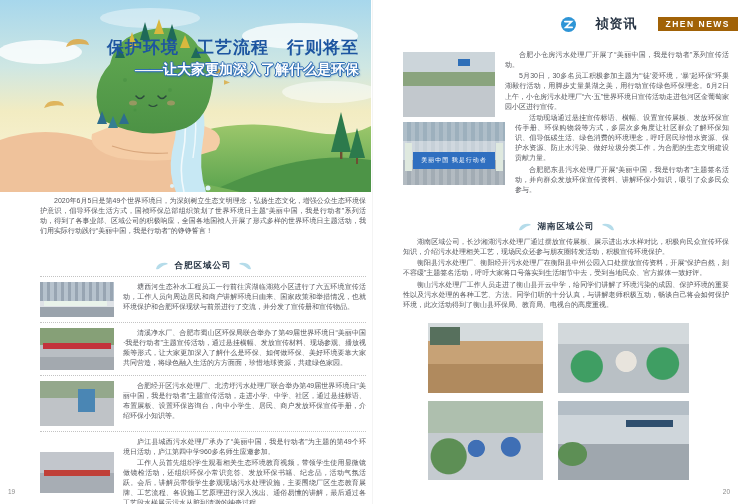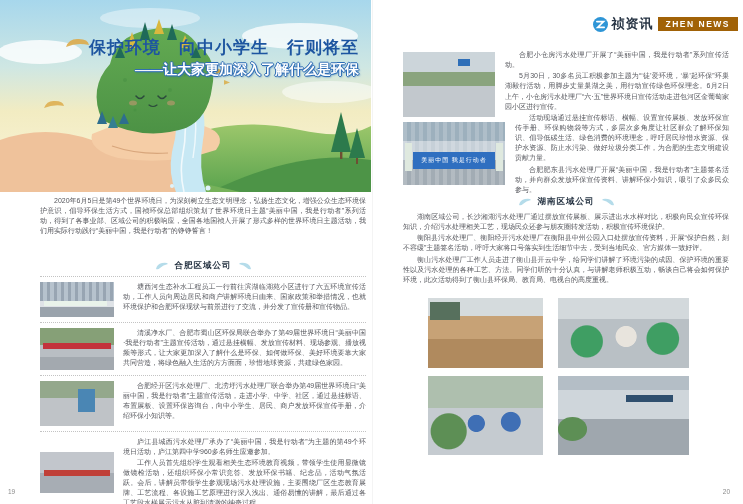--- a/index.html
+++ b/index.html
@@ -16,21 +16,21 @@
     font-weight:bold;font-size:17px;color:#1d55a0;letter-spacing:1px;white-space:nowrap;}
   .hero-sub{position:absolute;right:12px;top:61px;font-family:"Liberation Serif","DejaVu Serif",serif;
     font-weight:bold;font-size:14px;color:#ffffff;white-space:nowrap;
     text-shadow:1px 0 0 #2d6cb5,-1px 0 0 #2d6cb5,0 1px 0 #2d6cb5,0 -1px 0 #2d6cb5,1px 1px 2px #2d6cb5;}
 
   
   .body-p{font-size:7px;line-height:1.45;color:#55565c;text-align:justify;text-indent:2em;margin:0;}
   .lp-body{position:absolute;left:40px;top:196px;width:326px;}
   .sec-h{display:flex;align-items:center;justify-content:center;gap:6px;
     margin-top:23px;padding-bottom:4px;border-bottom:1px dotted #c3c3c3;}
-  .sec-h.nob{border-bottom:none;margin:0 0 4px 0;padding-bottom:0;}
+  .sec-h.nob{border-bottom:none;margin:25px 0 4px 0;padding-bottom:0;}
   .sec-h-label{font-size:8.5px;font-weight:bold;color:#1f2d3d;letter-spacing:1px;}
   .splash{width:14px;height:8px;flex:none;}
   .blk{display:flex;gap:9px;padding:5px 0;border-bottom:1px dotted #c3c3c3;}
   .blk.last{border-bottom:none;}
   .blk.center{align-items:center;}
   .blk-text{flex:1;display:flex;flex-direction:column;gap:1px;}
 
   
   .ph{position:relative;flex:none;background:#c4ccd3;overflow:hidden;}
   .ph-city{width:74px;height:35px;background-repeat:no-repeat;
@@ -64,21 +64,21 @@
   .ph-vests-blue{width:115px;height:79px;background:
       radial-gradient(circle at 18% 70%,#5d8f55 0 16%,rgba(0,0,0,0) 17%),
       radial-gradient(circle at 42% 60%,#3f6fb5 0 10%,rgba(0,0,0,0) 11%),
       radial-gradient(circle at 72% 58%,#3f6fb5 0 10%,rgba(0,0,0,0) 11%),
       linear-gradient(180deg,#aebfae 0 40%,#c5cbd0 40% 100%);}
   .ph-plant{width:131px;height:79px;background:linear-gradient(180deg,#b4bec6 0 18%,#cfd6db 18% 55%,#9fa7ae 55% 100%);}
   .ph-plant::after{content:"";position:absolute;left:52%;width:36%;top:24%;height:9%;background:#2f4f6e;}
   .ph-plant::before{content:"";position:absolute;left:0;width:22%;top:52%;height:30%;background:#5d8f55;border-radius:50%;}
 
   
-  .mast{position:absolute;top:15px;right:6px;display:flex;align-items:center;gap:4px;}
+  .mast{position:absolute;top:15px;right:6px;display:flex;align-items:center;gap:20px;}
   .mast-brand{font-family:"Liberation Serif","DejaVu Serif",serif;font-weight:bold;font-size:13px;
     color:#273444;letter-spacing:1px;}
   .mast-badge{background:#a16207;color:#fff;font-size:8.5px;font-weight:bold;
     padding:2.5px 8px 2px 8px;letter-spacing:1.5px;}
   .rp-body{position:absolute;left:30px;top:50px;width:326px;}
   .rp-body .body-p{margin-bottom:1px;}
   .clear{clear:both;}
   .grid{display:grid;grid-template-columns:115px 131px;gap:8px 15px;margin:13px 0 0 25px;}
 
   .pn{position:absolute;bottom:9px;font-size:6.5px;color:#8a8a8a;}
@@ -155,21 +155,21 @@
         <path d="M136 96 q4 5 8 0" stroke="#2c4a3c" stroke-width="1.5" fill="none" stroke-linecap="round"></path>
         <path d="M158 96 q4 5 8 0" stroke="#2c4a3c" stroke-width="1.5" fill="none" stroke-linecap="round"></path>
         <path d="M149 105 q4 3 8 0" stroke="#2c4a3c" stroke-width="1.2" fill="none" stroke-linecap="round"></path>
         <ellipse cx="133" cy="103" rx="4" ry="2.5" fill="#e9967f" opacity="0.45"></ellipse>
         <ellipse cx="171" cy="103" rx="4" ry="2.5" fill="#e9967f" opacity="0.45"></ellipse>
         <path d="M216 68 l8 3 l-8 3 z" fill="#d9a93e"></path>
         <path d="M224 80 l6 2.4 l-6 2.4 z" fill="#d9a93e" opacity="0.8"></path>
         <circle cx="172" cy="186" r="2" fill="#dff2f9"></circle>
           <circle cx="208" cy="188" r="2.5" fill="#dff2f9"></circle>
       </svg>
-      <div class="hero-title">保护环境　向中小学生　行则将至</div>
+      <div class="hero-title">保护环境　工艺流程　行则将至</div>
       <div class="hero-sub">——让大家更加深入了解什么是环保</div>
     </div>
 
     <div class="lp-body">
       <p class="body-p">2020年6月5日是第49个世界环境日，为深刻树立生态文明理念，弘扬生态文化，增强公众生态环境保护意识，倡导环保生活方式，国祯环保总部组织策划了世界环境日主题“美丽中国，我是行动者”系列活动，得到了各事业部、区域公司的积极响应，全国各地国祯人开展了形式多样的世界环境日主题活动，我们用实际行动践行“美丽中国，我是行动者”的铮铮誓言！</p>
 
       <div class="sec-h">
         <svg class="splash" viewBox="0 0 14 8">
           <path d="M1 7 Q2 2 7 1 Q12 0 13 2 Q8 3 5 6 Q3 8 1 7 Z" fill="#b5dcea"></path>
         </svg>

